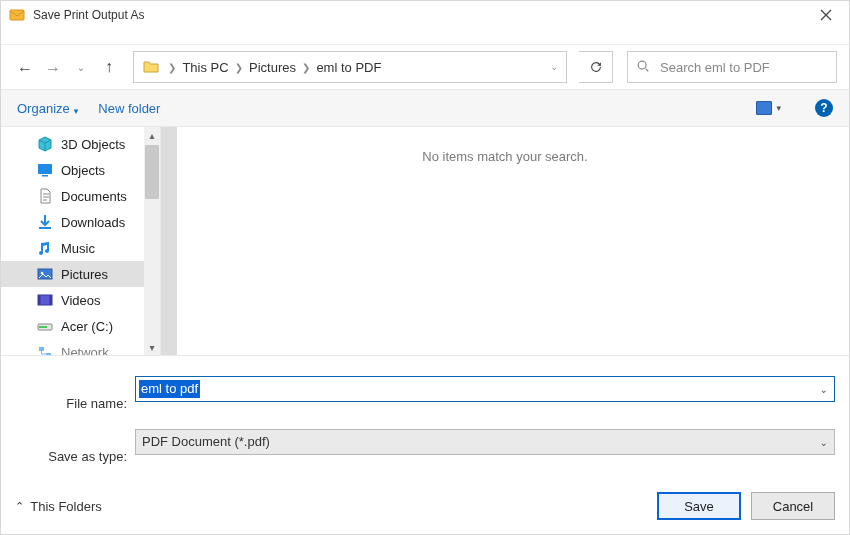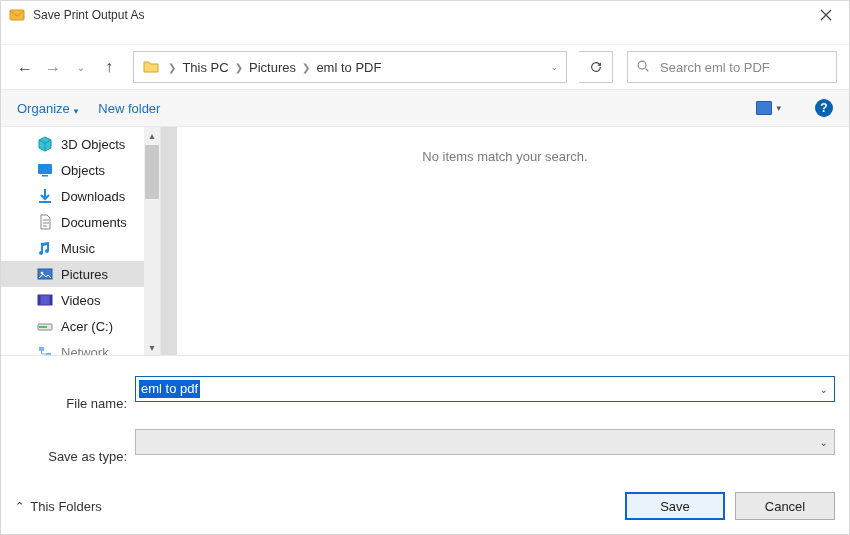--- a/index.html
+++ b/index.html
@@ -163,21 +163,21 @@
     border:1px solid #b8b8b8; background:#eaeaea;
     display:flex; align-items:center; padding:0 22px 0 6px;
     position:relative; color:#333;
   }
   .footer {
     display:flex; align-items:center; padding:14px 14px 14px 14px;
   }
   .hide-folders { display:flex; align-items:center; gap:6px; color:#333; font-size:13px;}
   .footer .spacer { flex:1; }
   .btn {
-    width:100px; height:28px; font:inherit; font-size:13px;
+    width:84px; height:28px; font:inherit; font-size:13px;
     border:1px solid #adadad; background:#e9e9e9; color:#222;
     display:flex; align-items:center; justify-content:center;
     margin-left:10px;
   }
   .btn.primary { border:2px solid #0a64d8; background:#eaf3fc; }
 </style>
 </head>
 <body>
 
 <div class="window">
@@ -272,34 +272,34 @@
               <svg width="16" height="16" viewBox="0 0 16 16">
                 <rect x="1" y="2" width="14" height="10" fill="#1f8ae6" rx="1"></rect>
                 <rect x="5" y="13" width="6" height="1.5" fill="#1f8ae6"></rect>
               </svg>
             </span>
           <span>Objects</span>
         </div>
         <div class="tree-item">
           <span class="ticon">
               <svg width="16" height="16" viewBox="0 0 16 16">
+                <path d="M4 1h6l3 3v11H4z" fill="#fff" stroke="#888"></path>
+                <path d="M6 6h6M6 9h6M6 12h4" stroke="#888"></path>
+              </svg>
+            </span>
+          <span>Documents</span>
+        </div>
+        <div class="tree-item">
+          <span class="ticon">
+              <svg width="16" height="16" viewBox="0 0 16 16">
                 <path d="M8 1v9M4 7l4 4 4-4" stroke="#1f8ae6" stroke-width="2" fill="none"></path>
                 <rect x="2" y="13" width="12" height="2" fill="#1f8ae6"></rect>
               </svg>
             </span>
           <span>Downloads</span>
-        </div>
-        <div class="tree-item">
-          <span class="ticon">
-              <svg width="16" height="16" viewBox="0 0 16 16">
-                <path d="M4 1h6l3 3v11H4z" fill="#fff" stroke="#888"></path>
-                <path d="M6 6h6M6 9h6M6 12h4" stroke="#888"></path>
-              </svg>
-            </span>
-          <span>Documents</span>
         </div>
         <div class="tree-item">
           <span class="ticon">
               <svg width="16" height="16" viewBox="0 0 16 16">
                 <path d="M6 13a2 2 0 1 1-2-2V3l8-1v9a2 2 0 1 1-2-2V5L6 6z" fill="#1f8ae6"></path>
               </svg>
             </span>
           <span>Music</span>
         </div>
         <div class="tree-item selected">
@@ -363,20 +363,21 @@
       <label>File name:</label>
       <div class="filename-input">
         <span class="filename-sel">eml to pdf</span>
         <input type="text" value="" style="">
         <span class="combo-caret">⌄</span>
       </div>
     </div>
     <div class="form-row">
       <label>Save as type:</label>
       <div class="type-select">
+        <span>PDF Document (*.pdf)</span>
         <span class="combo-caret">⌄</span>
       </div>
     </div>
   </div>
 
   <div class="footer">
     <div class="hide-folders">
       <span style="font-size:11px;">⌃</span>
       <span>This Folders</span>
     </div>

